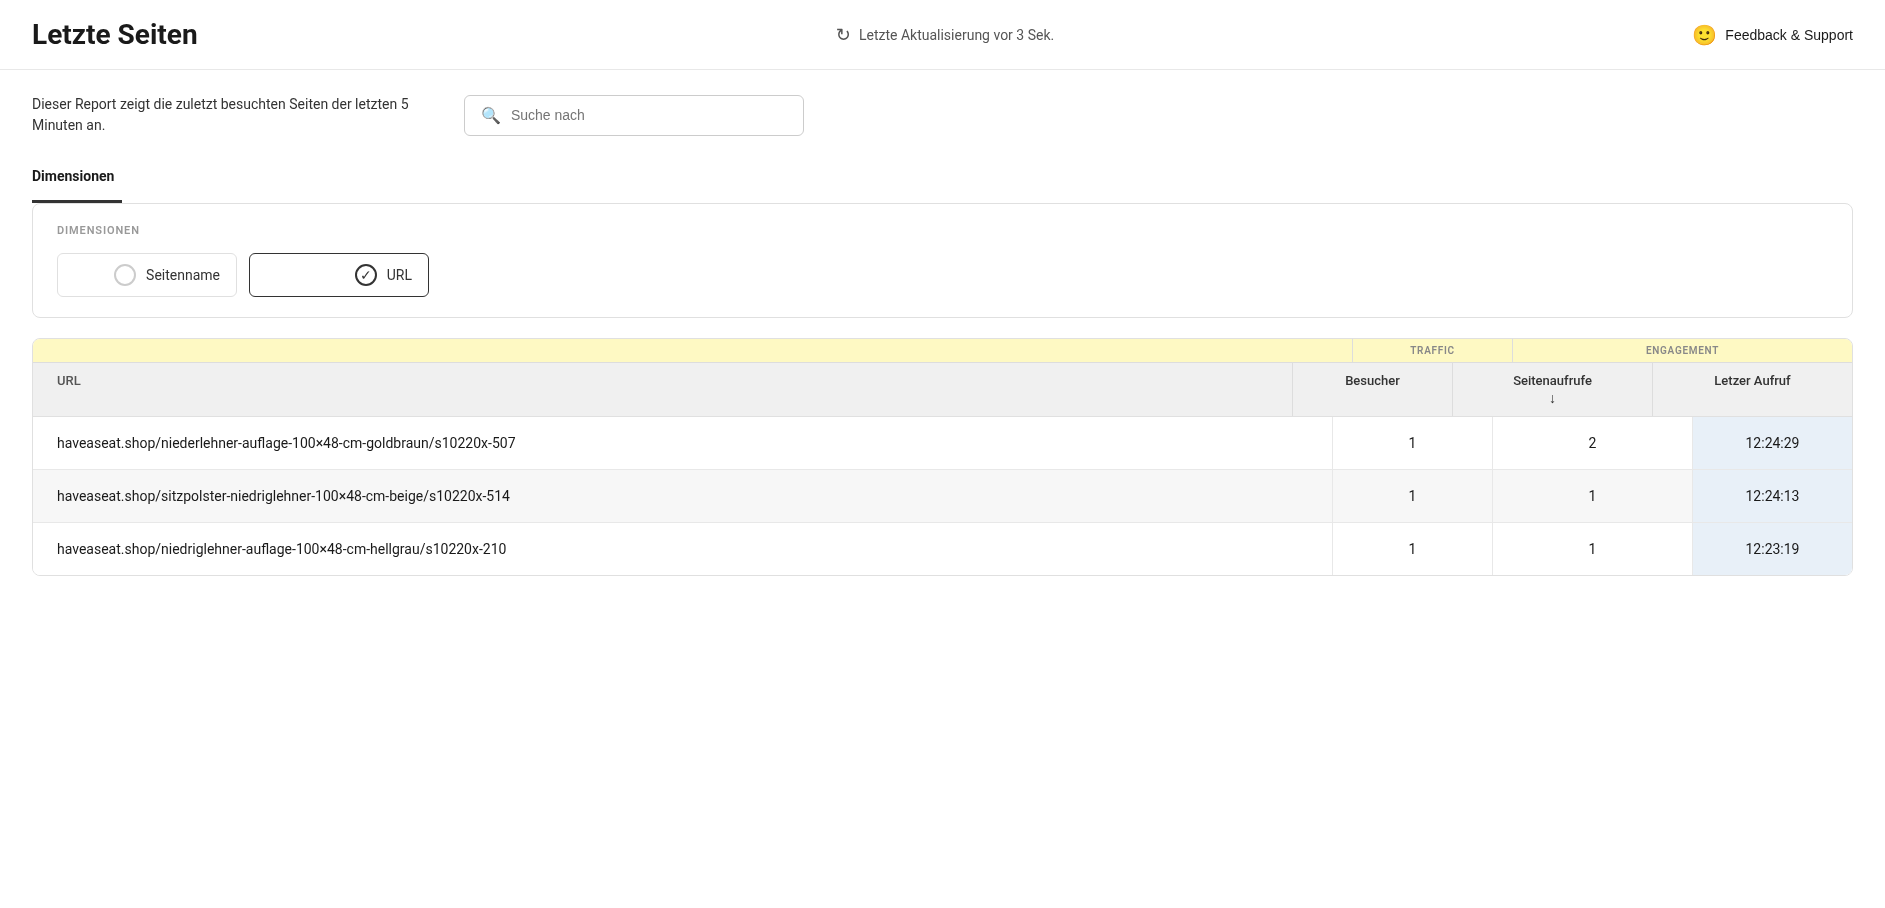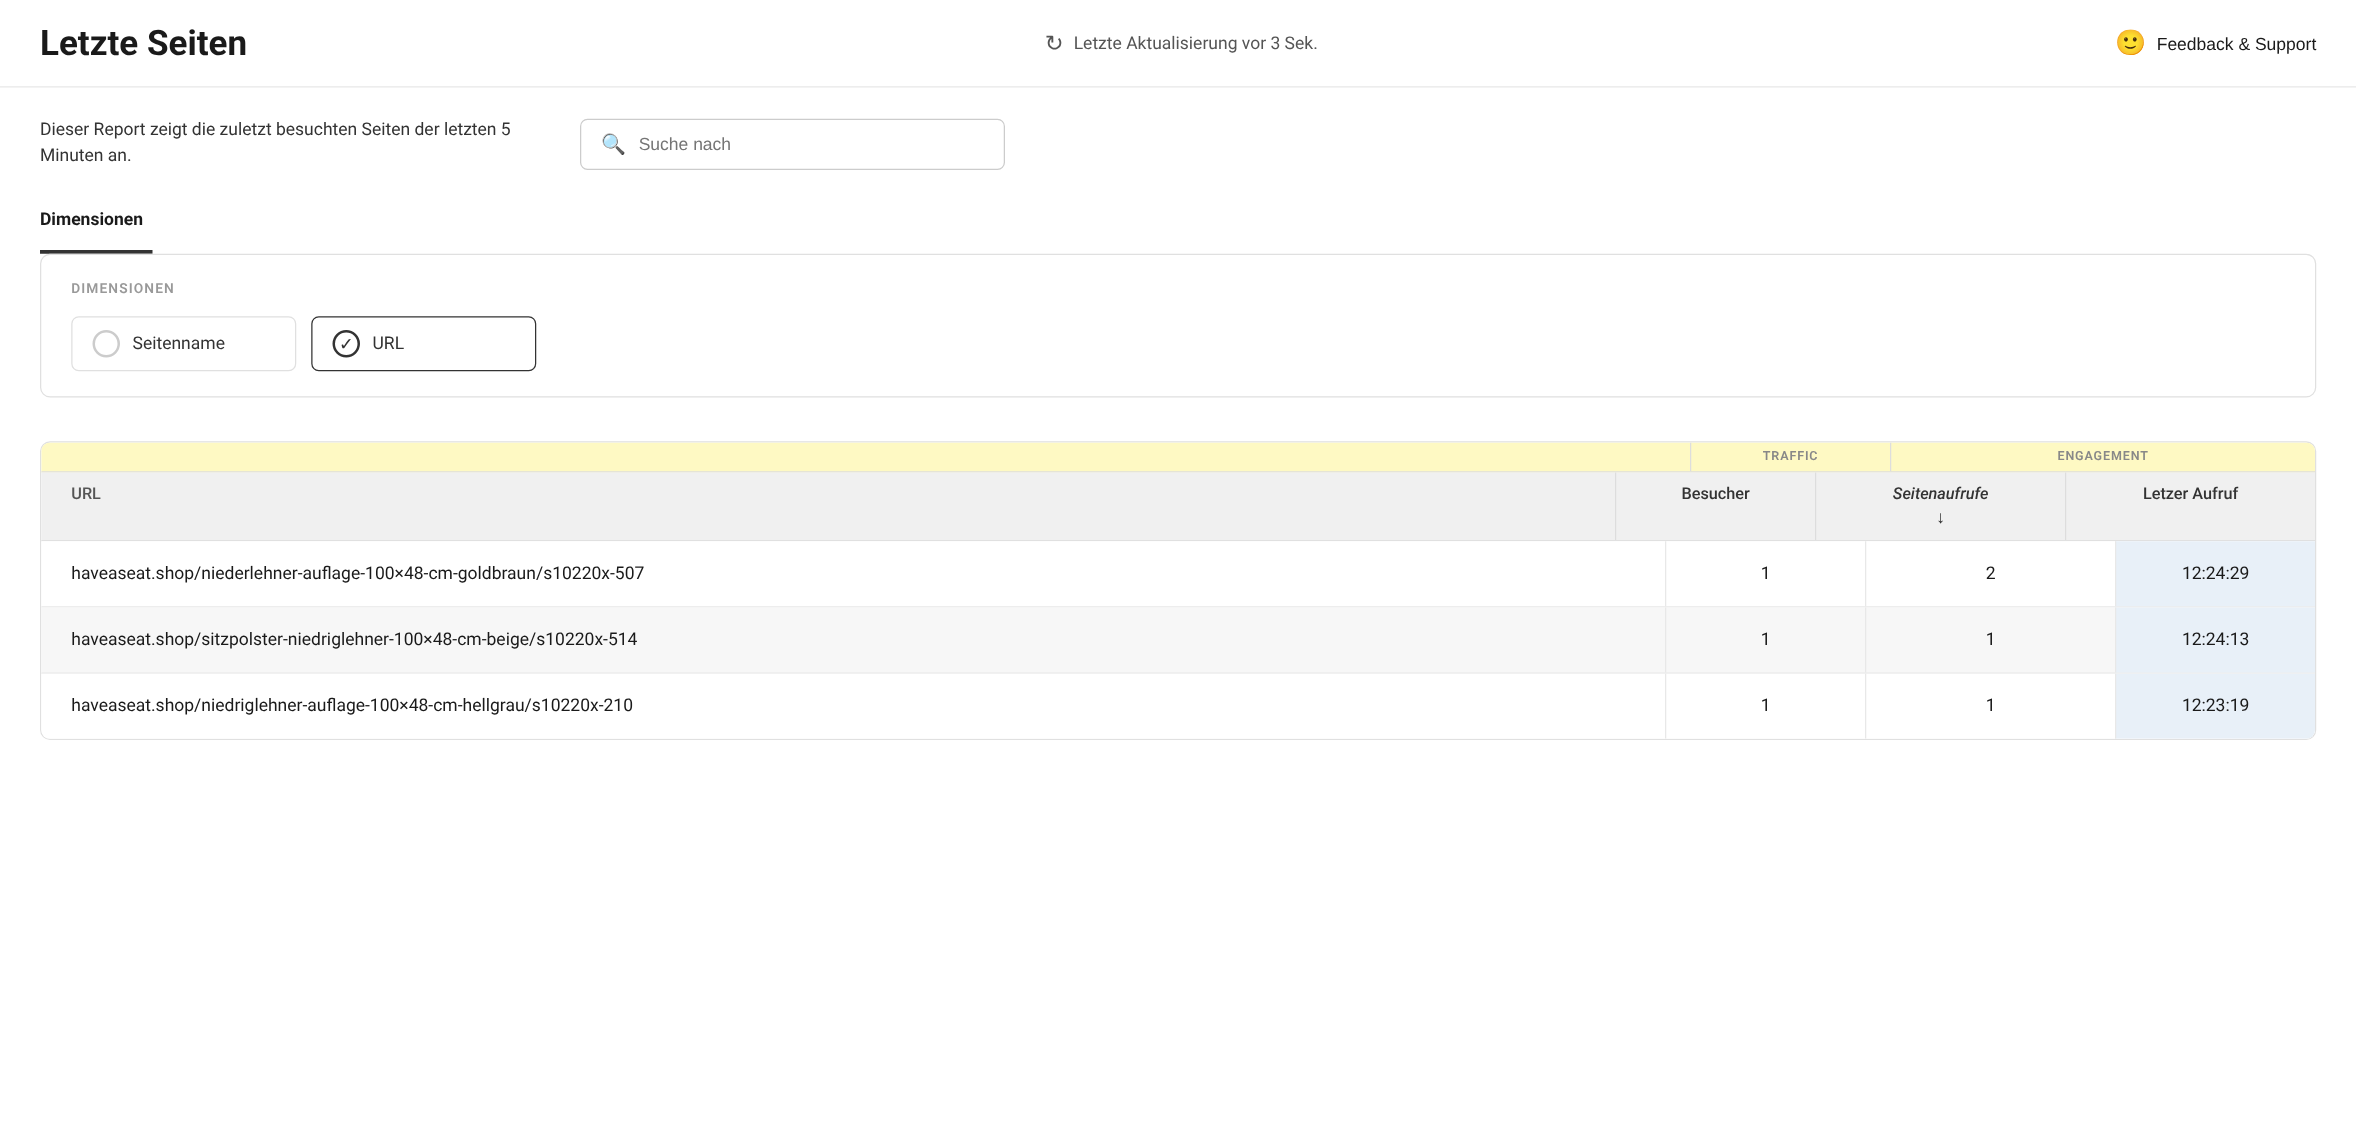--- a/index.html
+++ b/index.html
@@ -93,21 +93,21 @@
     .search-input {
       border: none;
       outline: none;
       font-size: 14px;
       color: #701a75;
       width: 100%;
       background: transparent;
     }
 
     .dimensions-section {
-      margin-bottom: 35px;
+      margin-bottom: 20px;
     }
 
     .dimensions-title {
       font-size: 14px;
       font-weight: 700;
       margin-bottom: 8px;
     }
 
     .dimensions-card {
       border: 1px solid #e0e0e0;
@@ -131,20 +131,21 @@
 
     .dimension-option {
       display: flex;
       align-items: center;
       gap: 10px;
       border: 1px solid #e0e0e0;
       border-radius: 6px;
       padding: 10px 16px;
       cursor: pointer;
       min-width: 180px;
+      justify-content: flex-end;
     }
 
     .dimension-option.active {
       border-color: #333;
     }
 
     .radio-circle {
       width: 22px;
       height: 22px;
       border-radius: 50%;
@@ -251,21 +252,20 @@
       text-align: center;
       padding: 10px 0;
       font-size: 13px;
       font-weight: 500;
       color: #333;
       border-left: 1px solid #ddd;
       display: flex;
       flex-direction: column;
       align-items: center;
       gap: 2px;
-      font-style: italic;
     }
 
     .header-col-letzter {
       width: 200px;
       text-align: center;
       padding: 10px 0;
       font-size: 13px;
       font-weight: 500;
       color: #333;
       border-left: 1px solid #ddd;

